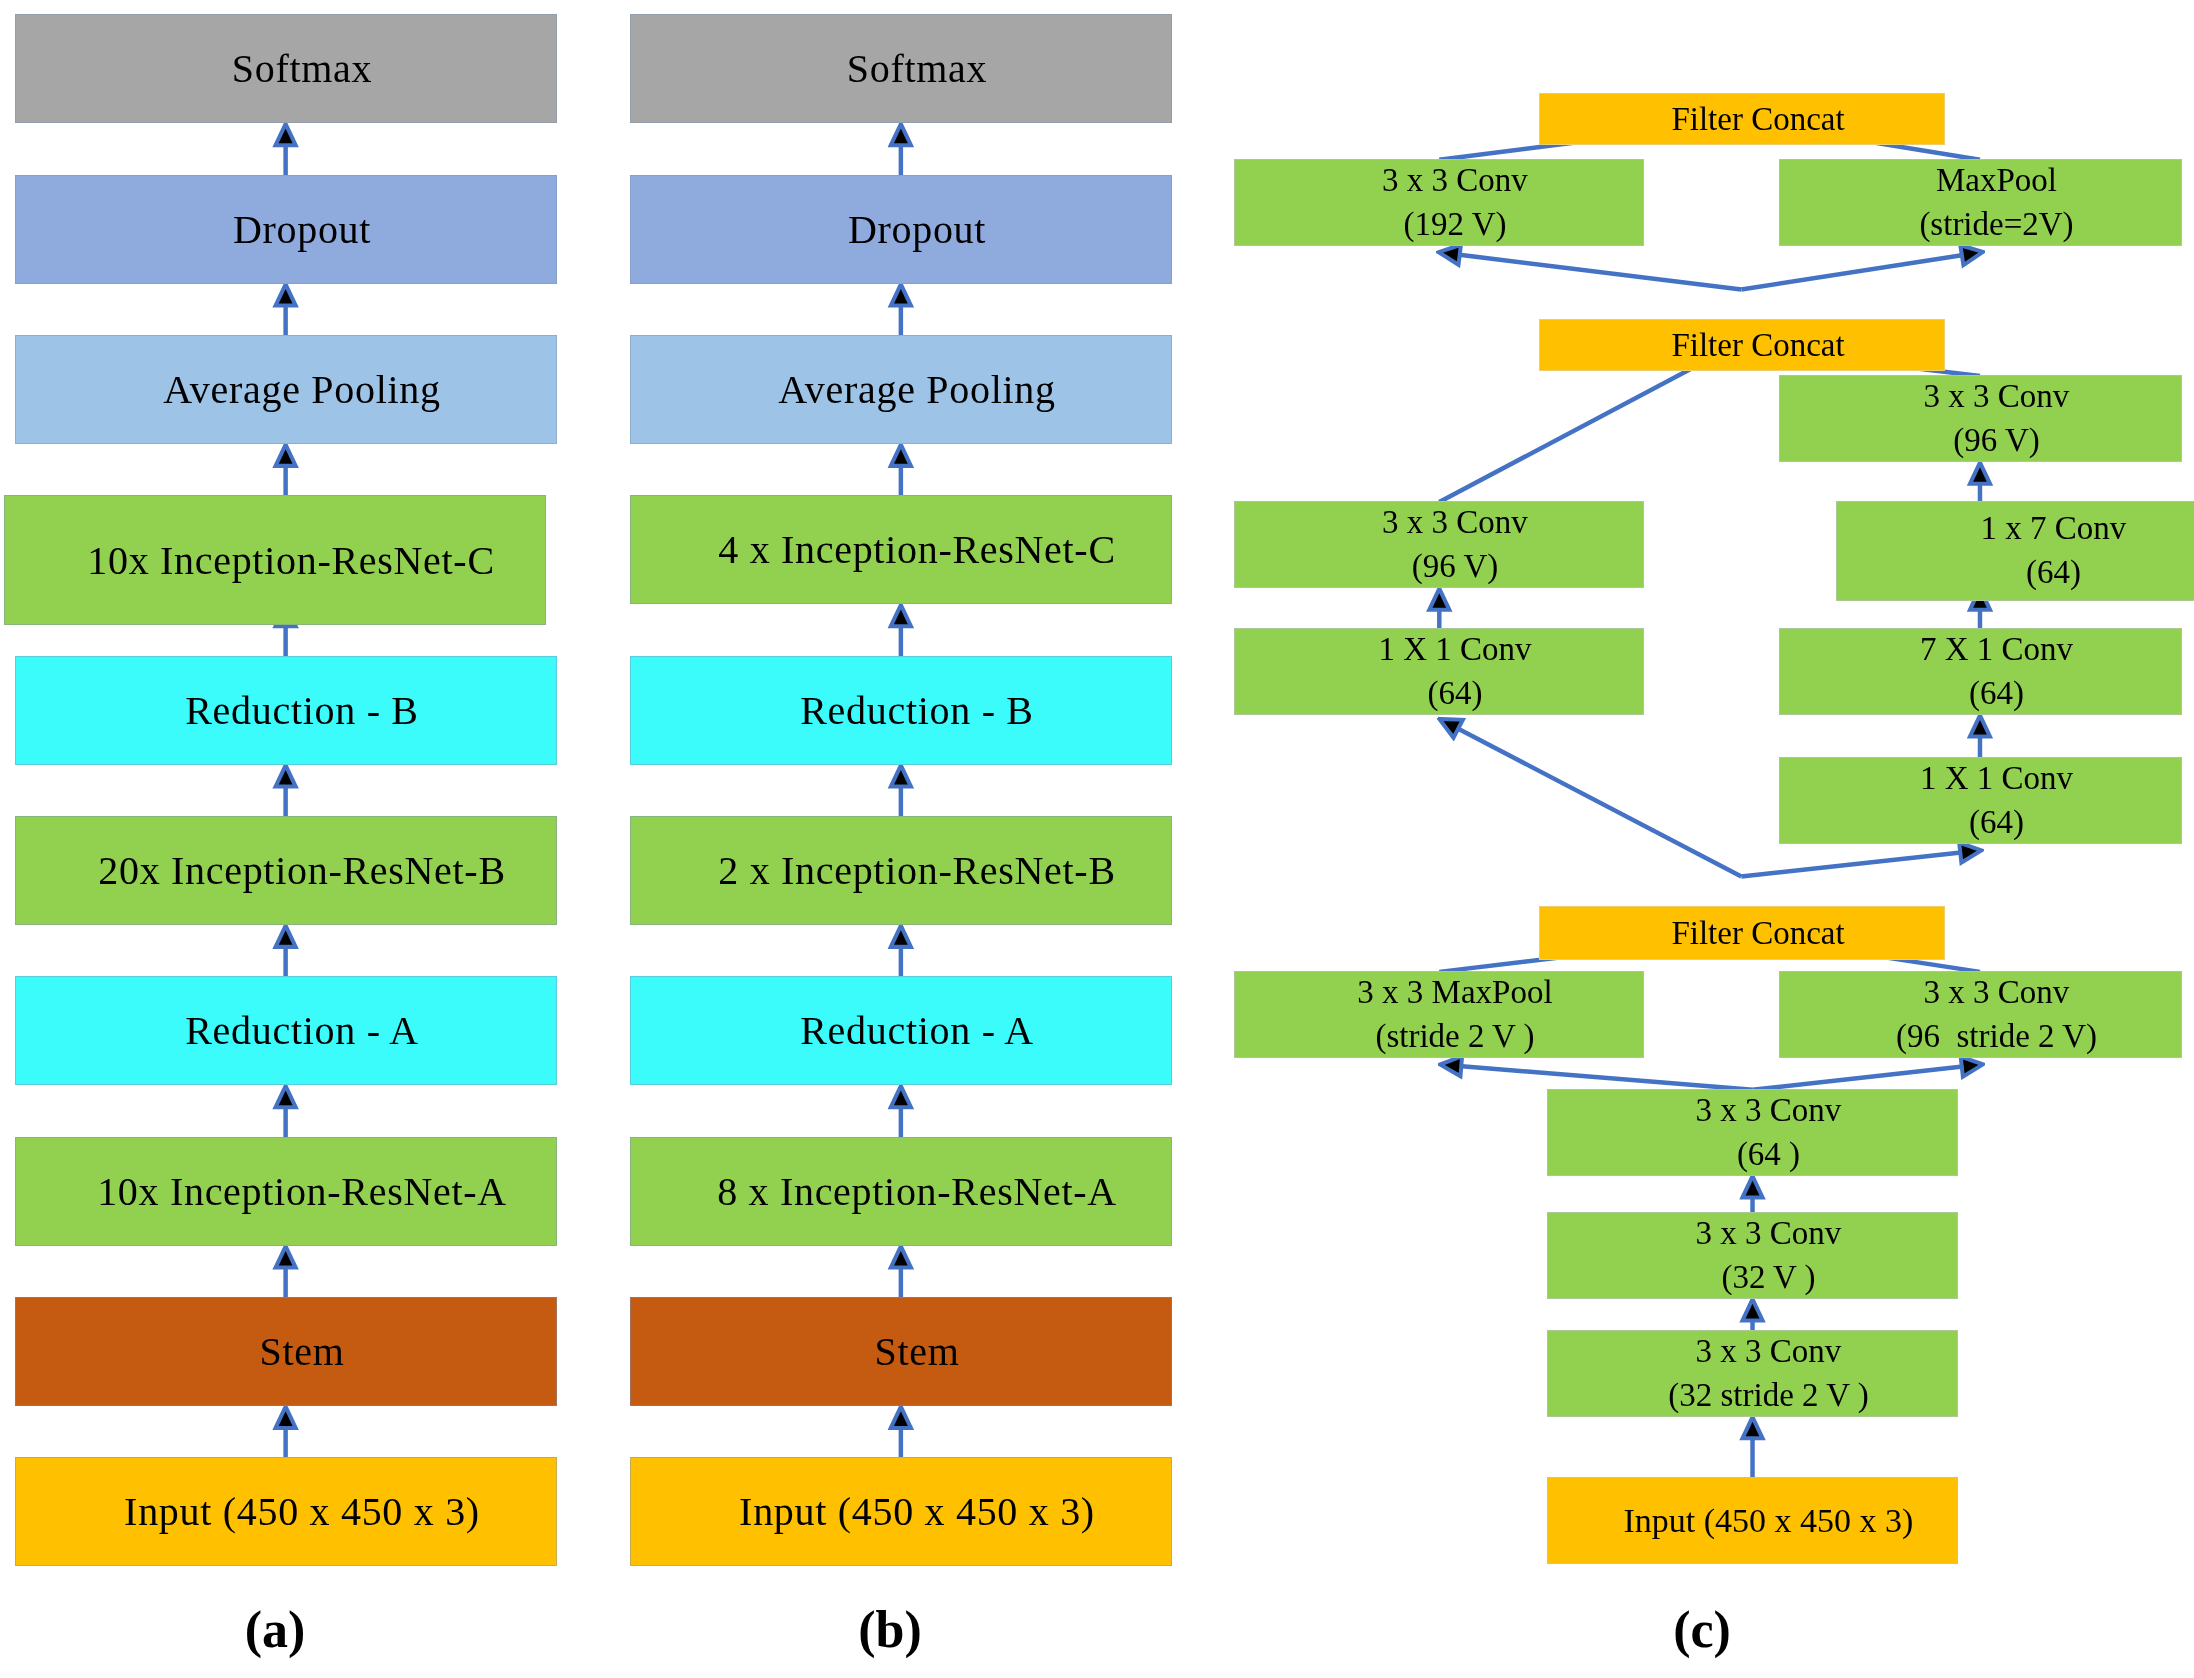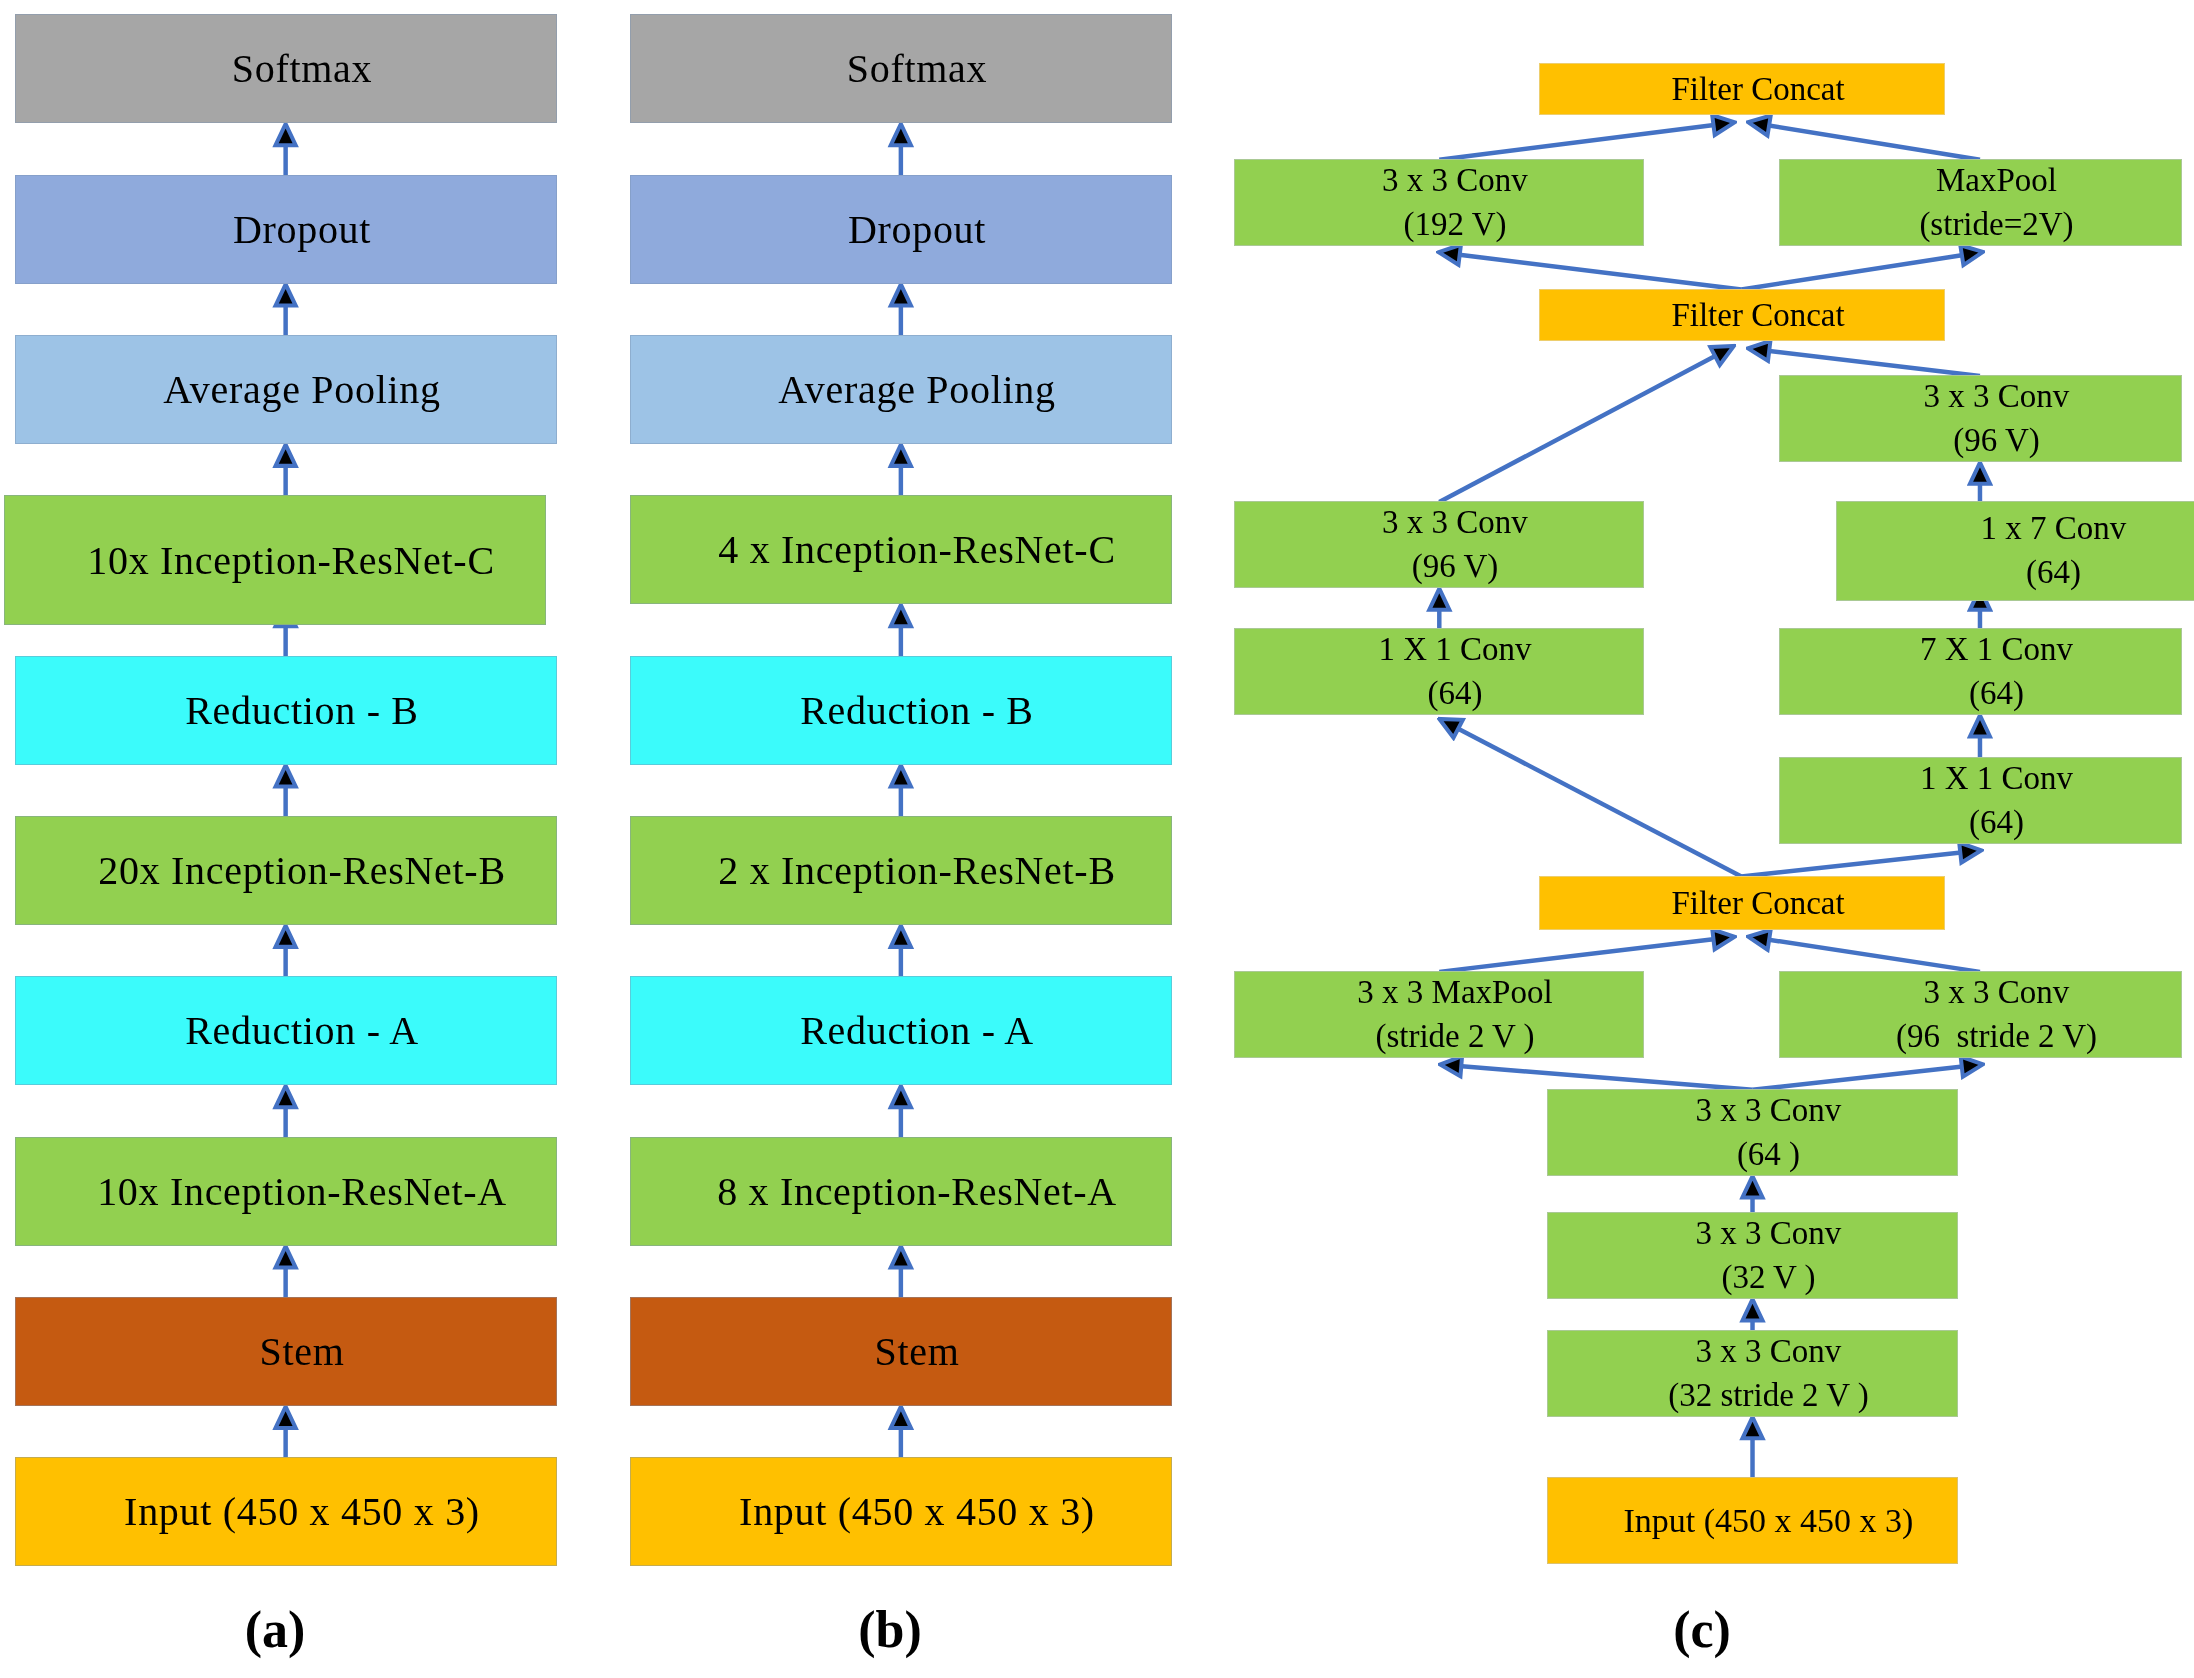--- a/index.html
+++ b/index.html
@@ -20,21 +20,21 @@
   .c-fc{font-size:33px;border:1.5px solid rgba(220,220,220,0.5);}
   .c-input{font-size:34px;border:1.5px solid rgba(190,195,205,0.55);}
   .l2{white-space:pre-wrap;}
   .bg-gray{background:var(--softmax-gray);}
   .bg-dropout{background:var(--dropout-blue);}
   .bg-pooling{background:var(--pooling-blue);}
   .bg-green{background:var(--block-green);text-align:center;}
   .bg-cyan{background:var(--reduction-cyan);}
   .bg-stem{background:var(--stem-brown);}
   .bg-gold{background:var(--input-gold);}
-  .bg-concat{background:var(--concat-orange);}
+  .bg-concat{background:var(--concat-orange);margin-top:30px;}
   .cap{position:absolute;z-index:2;font-weight:bold;font-size:52px;text-align:center;width:224px;}
 </style>
 </head>
 <body>
 
 <div id="figure">
 
   <svg id="arrows" width="2194" height="1679" viewBox="0 0 2942 2251">
     <defs>
       <marker id="ah" viewBox="0 0 12 12" refX="8" refY="6" markerWidth="6" markerHeight="6" orient="auto" markerUnits="strokeWidth">

